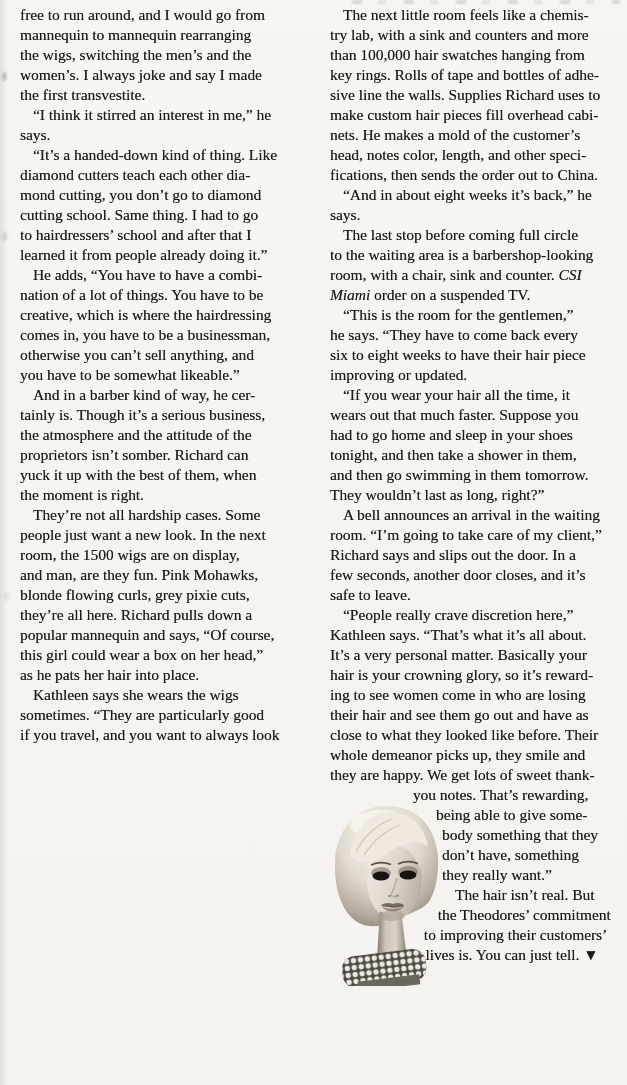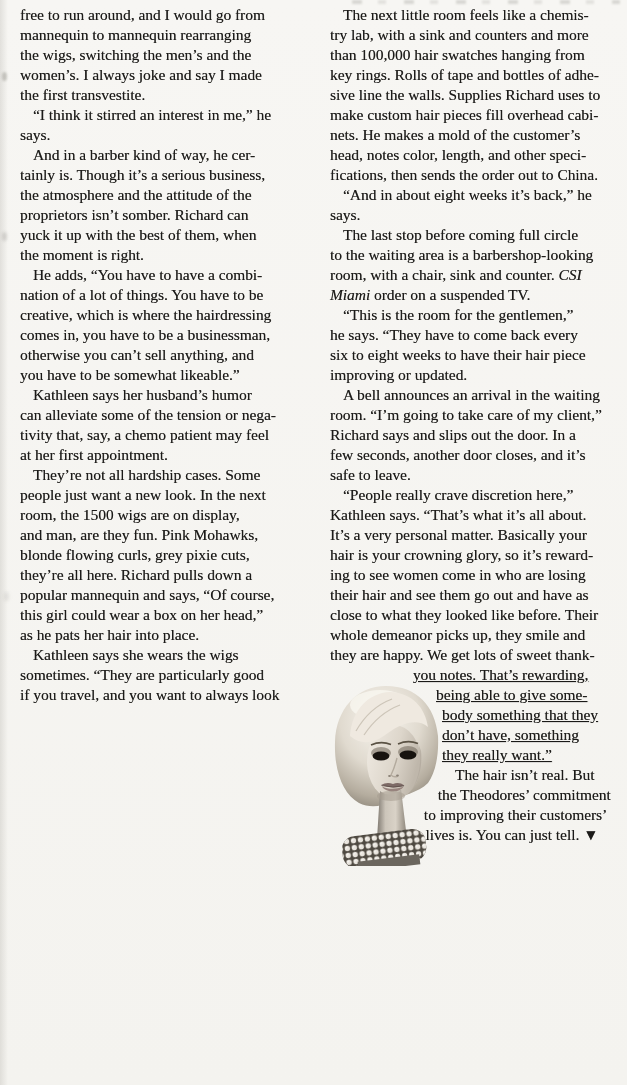--- a/index.html
+++ b/index.html
@@ -30,21 +30,21 @@
   }
   .col{
     font-size:15.4px;line-height:20px;
     text-shadow:0.2px 0.2px 0.4px rgba(28,26,24,.6);
     letter-spacing:0px;
   }
   .col-left{width:288px;margin-right:22px;}
   .col-right{width:297px;}
   p.para{margin:0;text-indent:13px;white-space:pre;}
   p.para.no-indent{text-indent:0;}
-  .after-img{display:block;text-indent:0;white-space:pre;text-decoration:underline;}
+  .after-img{display:block;text-indent:0;white-space:pre;}
   .ital{font-style:italic;}
   
   .mannequin-float{
     float:left;width:112px;height:201px;margin:0;
     shape-outside:polygon(0px 20px,66px 20px,88px 30px,102px 46px,108px 64px,108px 98px,102px 116px,90px 128px,86px 134px,85px 152px,88px 166px,88px 180px,92px 192px,92px 201px,0px 201px);
     shape-margin:7px;
   }
   .mannequin-float svg{display:block;}
 </style>
 </head>
@@ -58,36 +58,38 @@
   <div class="columns">
 
     <div class="col col-left">
       <p class="para no-indent">free to run around, and I would go from
 mannequin to mannequin rearranging
 the wigs, switching the men’s and the
 women’s. I always joke and say I made
 the first transvestite.</p>
       <p class="para">“I think it stirred an interest in me,” he
 says.</p>
+      <p class="para">“It’s a handed-down kind of thing. Like
+diamond cutters teach each other dia-
+mond cutting, you don’t go to diamond
+cutting school. Same thing. I had to go
+to hairdressers’ school and after that I
+learned it from people already doing it.”</p>
+      <p class="para">He adds, “You have to have a combi-
+nation of a lot of things. You have to be
+creative, which is where the hairdressing
+comes in, you have to be a businessman,
+otherwise you can’t sell anything, and
+you have to be somewhat likeable.”</p>
       <p class="para">And in a barber kind of way, he cer-
 tainly is. Though it’s a serious business,
 the atmosphere and the attitude of the
 proprietors isn’t somber. Richard can
 yuck it up with the best of them, when
 the moment is right.</p>
-      <p class="para">He adds, “You have to have a combi-
-nation of a lot of things. You have to be
-creative, which is where the hairdressing
-comes in, you have to be a businessman,
-otherwise you can’t sell anything, and
-you have to be somewhat likeable.”</p>
-      <p class="para">Kathleen says her husband’s humor
-can alleviate some of the tension or nega-
-tivity that, say, a chemo patient may feel
-at her first appointment.</p>
       <p class="para">They’re not all hardship cases. Some
 people just want a new look. In the next
 room, the 1500 wigs are on display,
 and man, are they fun. Pink Mohawks,
 blonde flowing curls, grey pixie cuts,
 they’re all here. Richard pulls down a
 popular mannequin and says, “Of course,
 this girl could wear a box on her head,”
 as he pats her hair into place.</p>
       <p class="para">Kathleen says she wears the wigs
@@ -108,20 +110,26 @@
       <p class="para">“And in about eight weeks it’s back,” he
 says.</p>
       <p class="para"><span>The last stop before coming full circle
 to the waiting area is a barbershop-looking
 room, with a chair, sink and counter. </span><i class="ital">CSI
 Miami</i><span> order on a suspended TV.</span></p>
       <p class="para">“This is the room for the gentlemen,”
 he says. “They have to come back every
 six to eight weeks to have their hair piece
 improving or updated.</p>
+      <p class="para">“If you wear your hair all the time, it
+wears out that much faster. Suppose you
+had to go home and sleep in your shoes
+tonight, and then take a shower in them,
+and then go swimming in them tomorrow.
+They wouldn’t last as long, right?”</p>
       <p class="para">A bell announces an arrival in the waiting
 room. “I’m going to take care of my client,”
 Richard says and slips out the door. In a
 few seconds, another door closes, and it’s
 safe to leave.</p>
       <p class="para"><span>“People really crave discretion here,”
 Kathleen says. “That’s what it’s all about.
 It’s a very personal matter. Basically your
 hair is your crowning glory, so it’s reward-
 ing to see women come in who are losing

